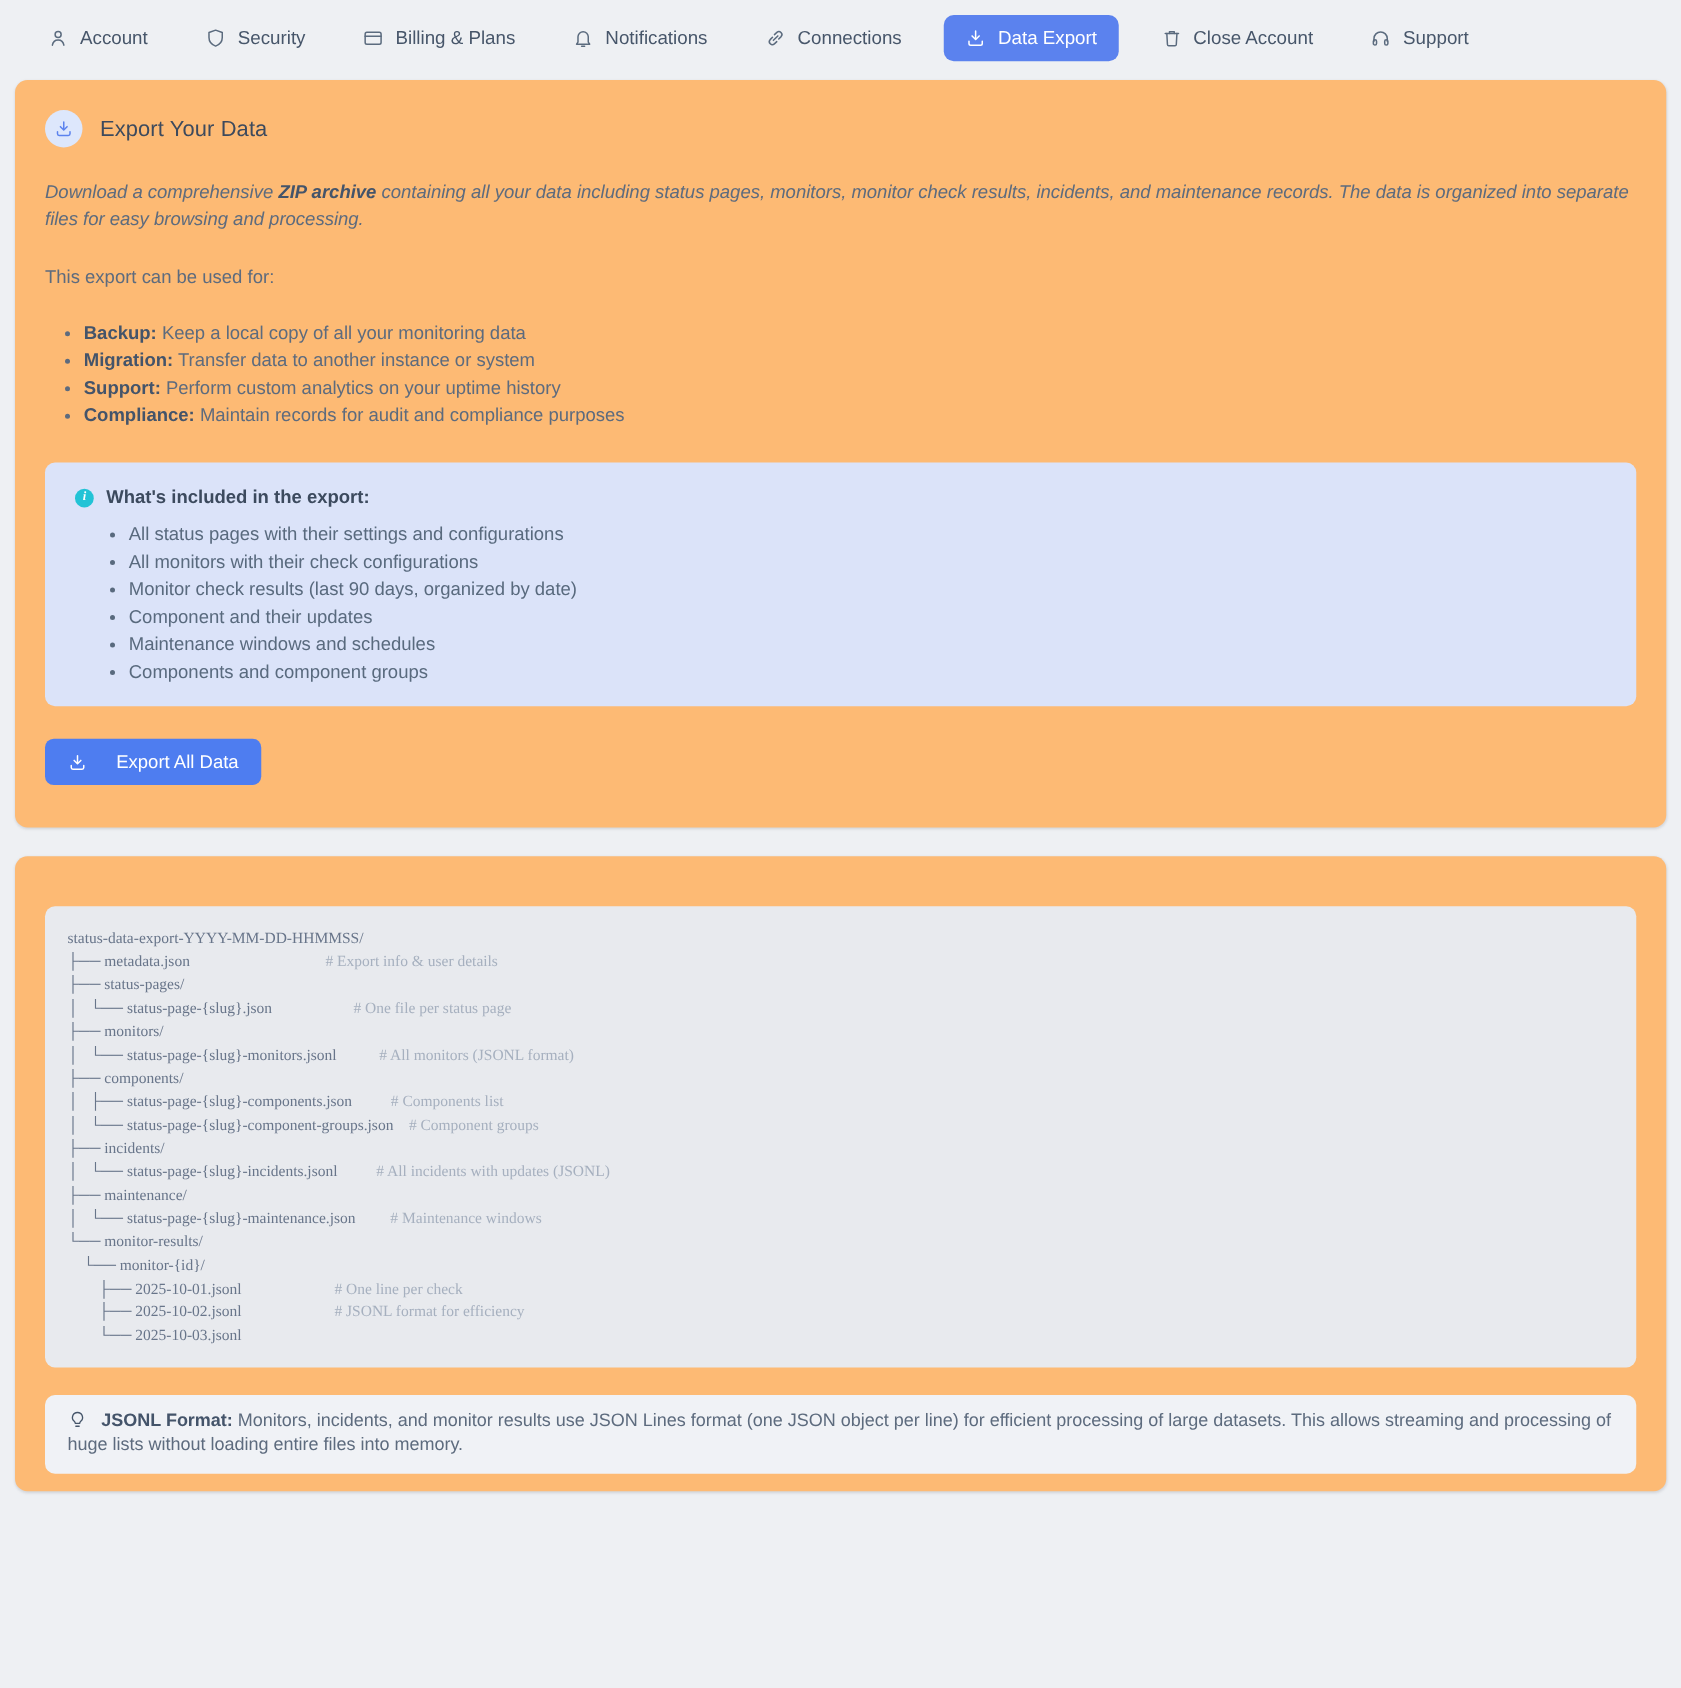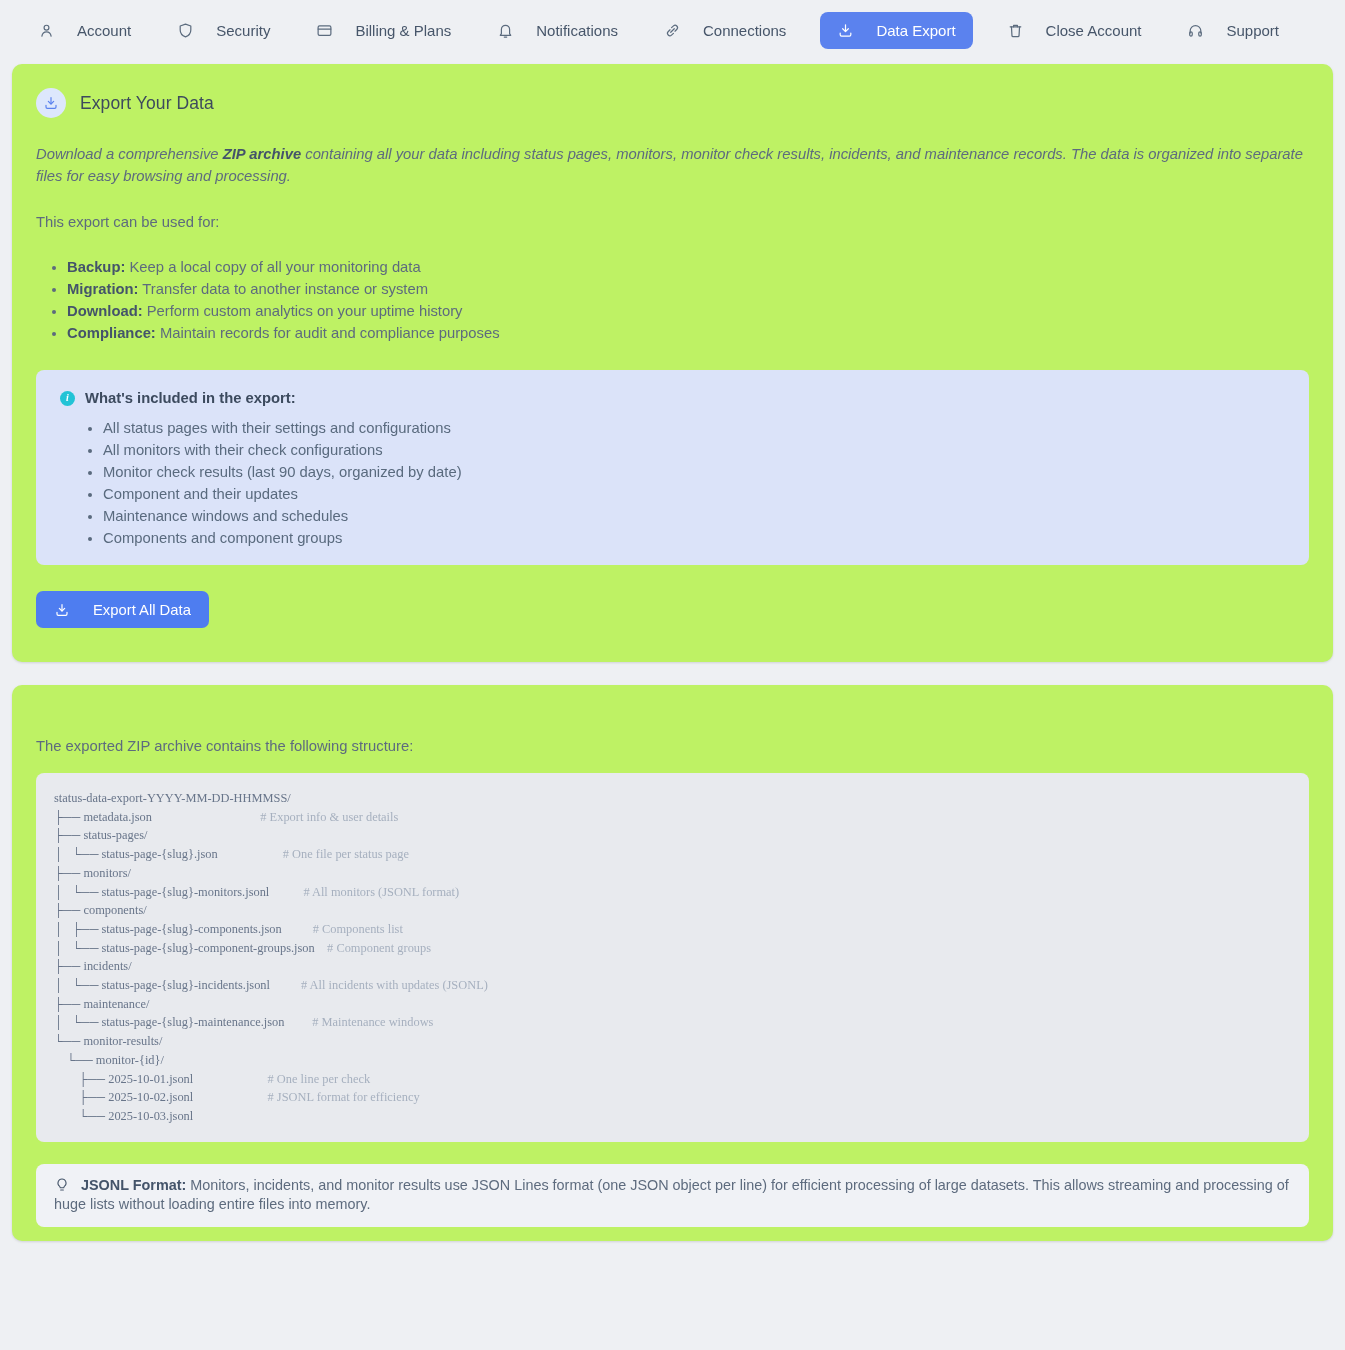--- a/index.html
+++ b/index.html
@@ -7,34 +7,34 @@
   body {
     width:1345px; height:1350px; overflow:hidden;
     background:#eef0f3;
     font-family:"Liberation Sans", sans-serif;
     color:#5d6b7e;
   }
 
   
   .tabbar { display:flex; align-items:center; padding:8px 0 0 26px; height:53px; }
   .tab {
-    display:flex; align-items:center; gap:22px;
+    display:flex; align-items:center; gap:9px;
     padding:10px 12px; margin-right:22px;
     font-size:15px; font-weight:500; color:#47566a;
     border-radius:8px; cursor:pointer; white-space:nowrap; background:transparent;
     border:none;
   }
   .tab svg { width:17px; height:17px; stroke:#5b6b7e; stroke-width:1.7; fill:none;
              stroke-linecap:round; stroke-linejoin:round; flex:0 0 auto; }
   .tab.active { background:#5b82ee; color:#ffffff; padding:10px 17px; }
   .tab.active svg { stroke:#ffffff; }
 
   
   .card {
-    background:#bef264; margin:0 12px; border-radius:10px;
+    background:#fdba74; margin:0 12px; border-radius:10px;
     box-shadow:0 1px 2px rgba(16,24,40,.05), 0 1px 3px rgba(16,24,40,.08);
     padding:24px 24px 34px 24px;
   }
   .card.first { margin-top:11px; }
   .card.second { margin-top:23px; padding-bottom:14px; }
 
   .card-head { display:flex; align-items:center; gap:14px; }
   .icon-circle {
     width:30px; height:30px; border-radius:50%;
     display:flex; align-items:center; justify-content:center; flex:0 0 auto;
@@ -163,21 +163,21 @@
     <span class="card-title">Export Your Data</span>
   </div>
 
   <p class="body-text intro"><span>Download a comprehensive </span><b>ZIP archive</b><span> containing all your data including status pages, monitors, monitor check results, incidents, and maintenance records. The data is organized into separate files for easy browsing and processing.</span></p>
 
   <p class="body-text used-label">This export can be used for:</p>
 
   <ul class="plain" id="used-for-list">
       <li><b class="lead">Backup:</b><span> Keep a local copy of all your monitoring data</span></li>
       <li><b class="lead">Migration:</b><span> Transfer data to another instance or system</span></li>
-      <li><b class="lead">Download:</b><span> Perform custom analytics on your uptime history</span></li>
+      <li><b class="lead">Support:</b><span> Perform custom analytics on your uptime history</span></li>
       <li><b class="lead">Compliance:</b><span> Maintain records for audit and compliance purposes</span></li>
     </ul>
 
   <div class="info-box">
     <div class="info-head">
       <span class="info-icon">i</span>
       <span>What's included in the export:</span>
     </div>
     <ul id="included-list">
         <li>All status pages with their settings and configurations</li>
@@ -195,21 +195,20 @@
         <path d="M8 9.5l4 4 4-4"></path>
         <path d="M4.5 15.5v2.5a2 2 0 0 0 2 2h11a2 2 0 0 0 2-2v-2.5"></path>
       </svg>
     <span>Export All Data</span>
   </button>
 
 </section>
 
 <section class="card second">
 
-  <p class="body-text subtitle">The exported ZIP archive contains the following structure:</p>
 
   <div class="code-block" id="tree-block"><div><span>status-data-export-YYYY-MM-DD-HHMMSS/</span></div><div><span>├── metadata.json                                   </span><span class="cmt"># Export info &amp; user details</span></div><div><span>├── status-pages/</span></div><div><span>│   └── status-page-{slug}.json                     </span><span class="cmt"># One file per status page</span></div><div><span>├── monitors/</span></div><div><span>│   └── status-page-{slug}-monitors.jsonl           </span><span class="cmt"># All monitors (JSONL format)</span></div><div><span>├── components/</span></div><div><span>│   ├── status-page-{slug}-components.json          </span><span class="cmt"># Components list</span></div><div><span>│   └── status-page-{slug}-component-groups.json    </span><span class="cmt"># Component groups</span></div><div><span>├── incidents/</span></div><div><span>│   └── status-page-{slug}-incidents.jsonl          </span><span class="cmt"># All incidents with updates (JSONL)</span></div><div><span>├── maintenance/</span></div><div><span>│   └── status-page-{slug}-maintenance.json         </span><span class="cmt"># Maintenance windows</span></div><div><span>└── monitor-results/</span></div><div><span>    └── monitor-{id}/</span></div><div><span>        ├── 2025-10-01.jsonl                        </span><span class="cmt"># One line per check</span></div><div><span>        ├── 2025-10-02.jsonl                        </span><span class="cmt"># JSONL format for efficiency</span></div><div><span>        └── 2025-10-03.jsonl</span></div></div>
 
   <div class="note-box light">
     <svg viewBox="0 0 24 24">
         <path d="M12 3a6 6 0 0 0-3.9 10.6c.8.7 1.2 1.5 1.2 2.4h5.4c0-.9.4-1.7 1.2-2.4A6 6 0 0 0 12 3z"></path>
         <path d="M10 19.5h4"></path>
       </svg><b class="lead">JSONL Format:</b><span> Monitors, incidents, and monitor results use JSON Lines format (one JSON object per line) for efficient processing of large datasets. This allows streaming and processing of huge lists without loading entire files into memory.</span>
   </div>
 </section>

